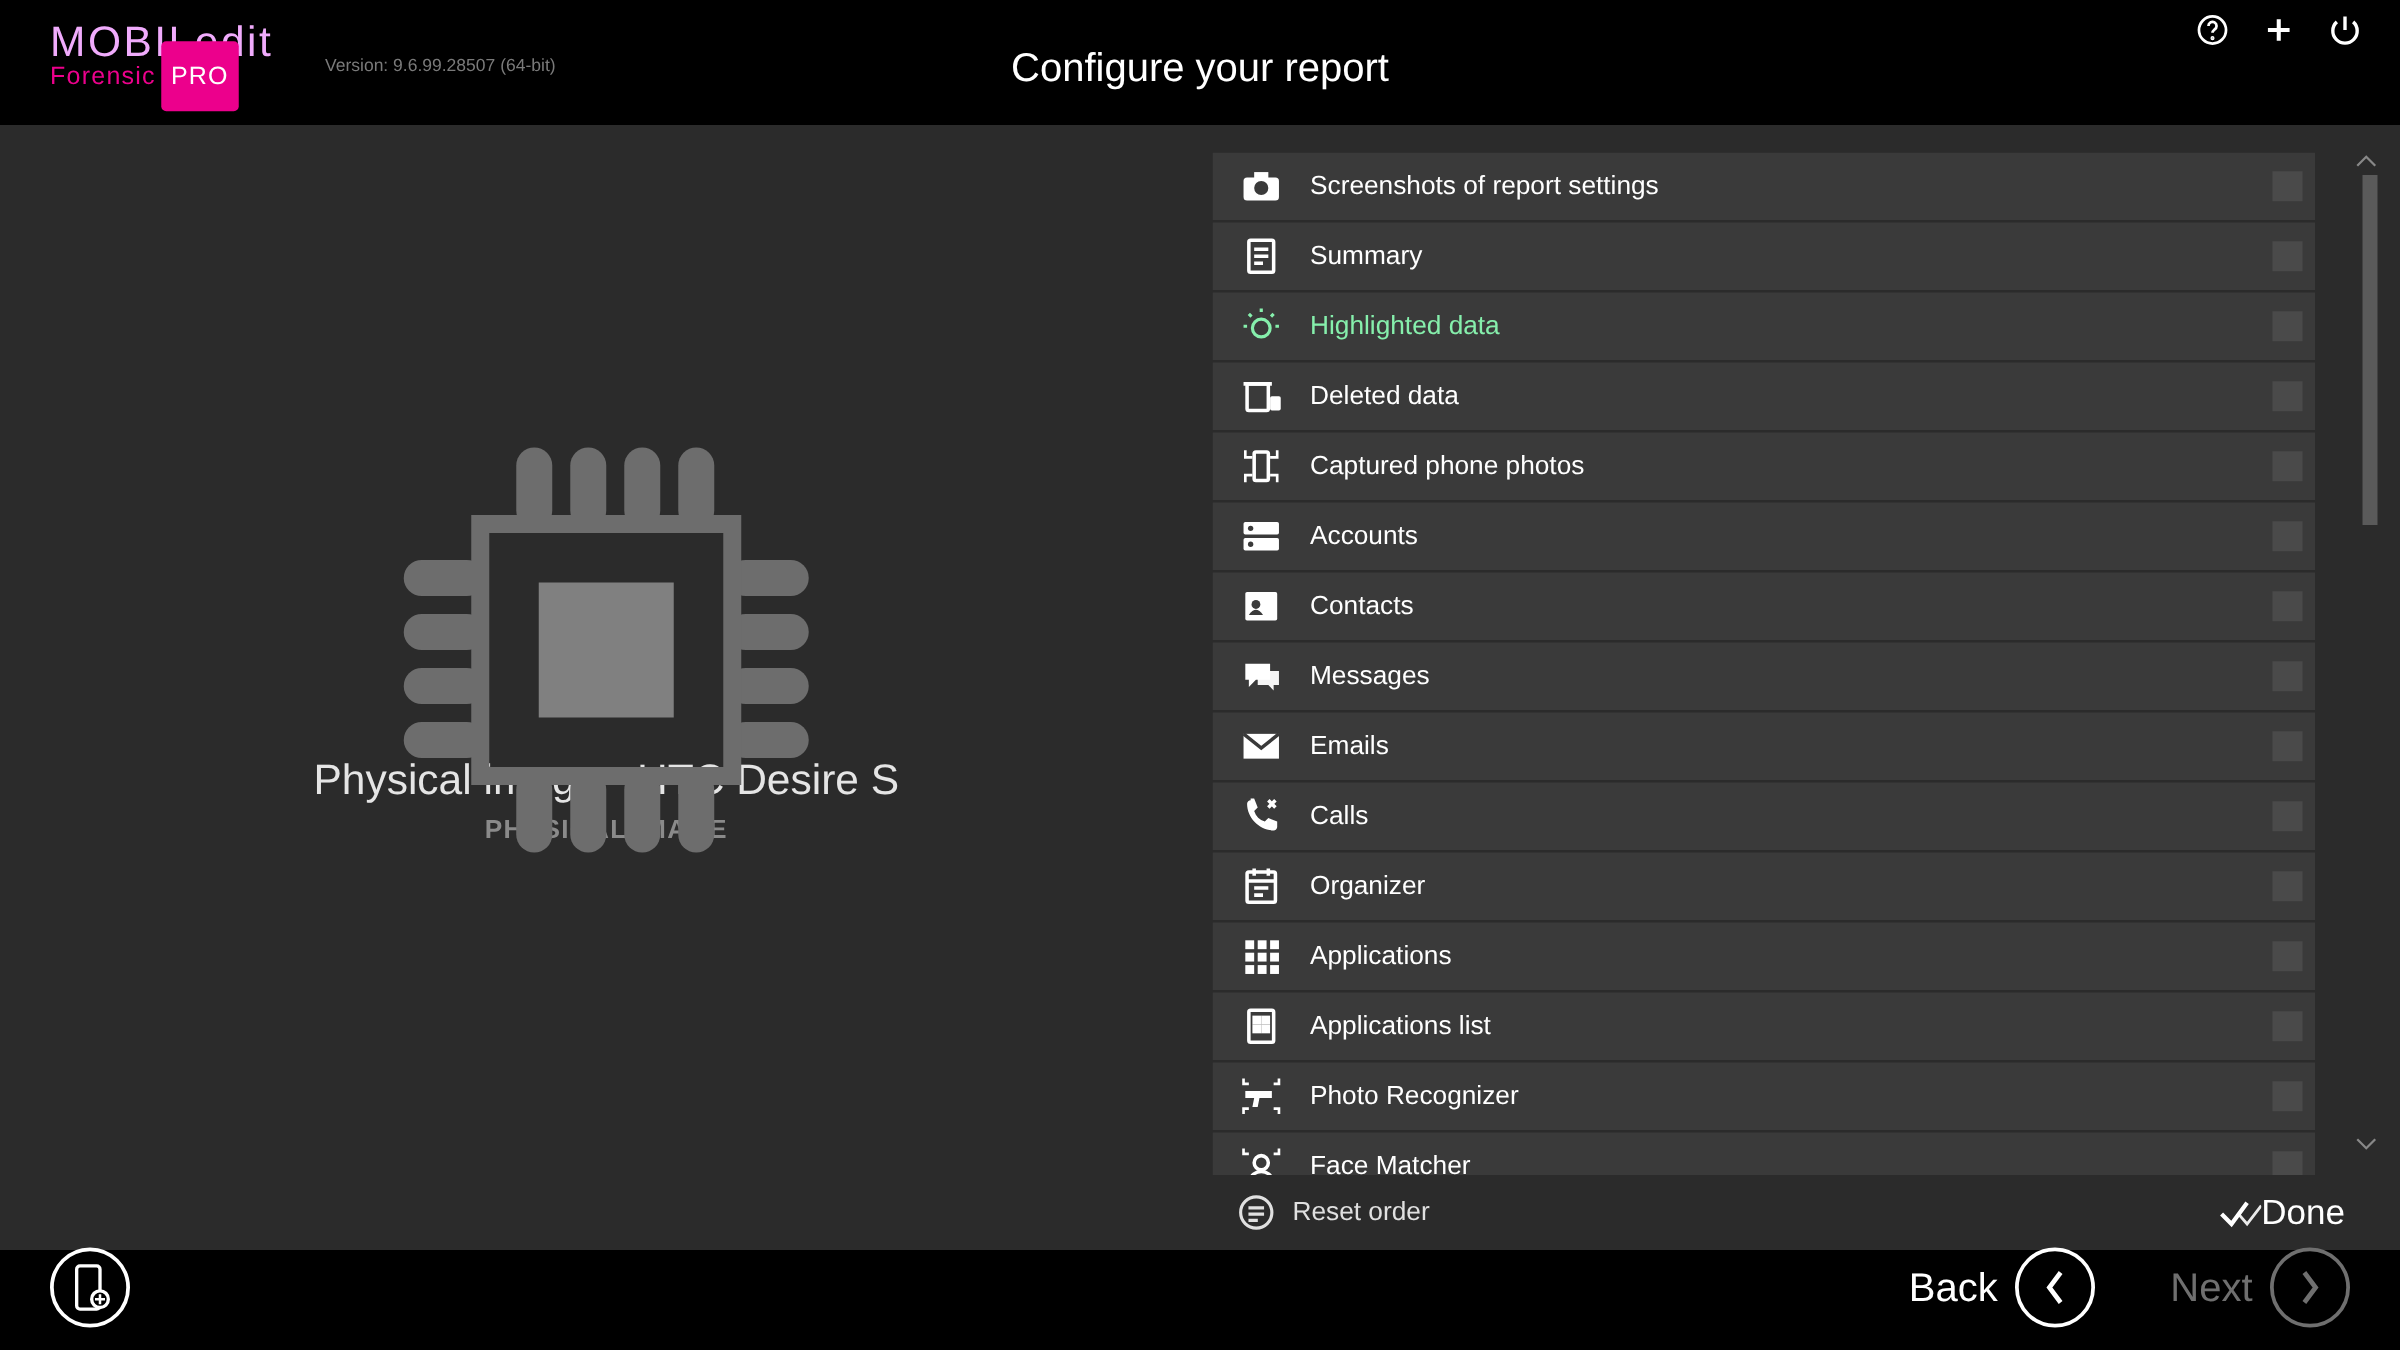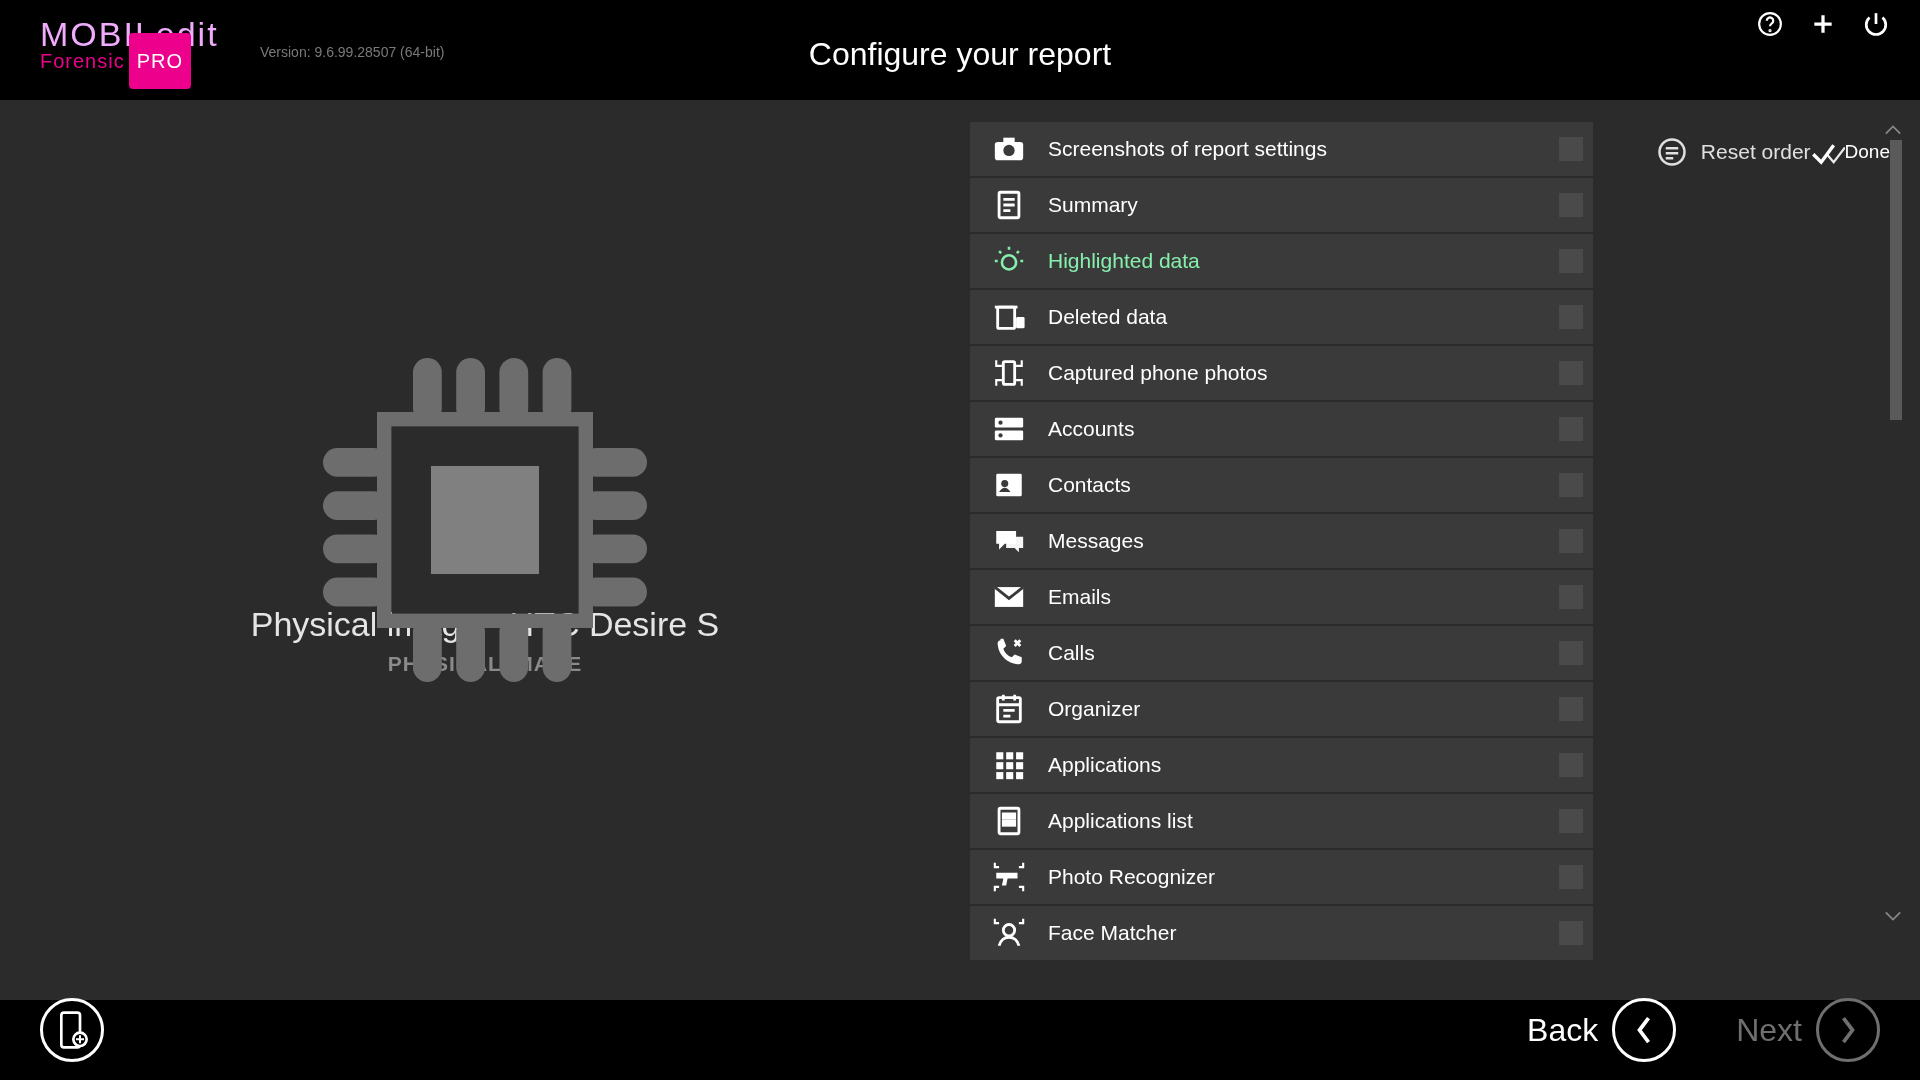--- a/index.html
+++ b/index.html
@@ -88,23 +88,23 @@
     font-weight: 700;
     letter-spacing: 1px;
     color: #8a8a8a;
     margin-top: 8px;
   }
   .chip-wrap { position:absolute; top: 240px;}
 
   .right {
     flex: 1;
     display: flex;
-    flex-direction: row;
+    flex-direction: column;
     padding-top: 22px;
-    padding-right: 10px;
+    padding-right: 24px;
     position: relative;
   }
   .list-wrap {
     flex: 1;
     overflow: hidden;
     position: relative;
     padding-right: 44px;
   }
   .item {
     height: 54px;
@@ -150,22 +150,22 @@
   }
   .reset-order {
     display:flex; align-items:center; gap:14px;
     font-size: 21px;
     cursor: pointer;
     color:#e0e0e0;
   }
   .reset-order svg{width:30px;height:30px;}
   .done-btn {
     margin-left: auto;
-    display: flex; align-items:center; 
-    font-size: 19px; cursor: pointer;
+    display: flex; align-items:flex-start; 
+    font-size: 28px; cursor: pointer;
   }
   .done-btn svg{width:34px;height:30px;}
 
   .footer {
     height: 60px;
     display: flex;
     align-items: center;
     padding: 0 40px;
   }
   .footer-left {

